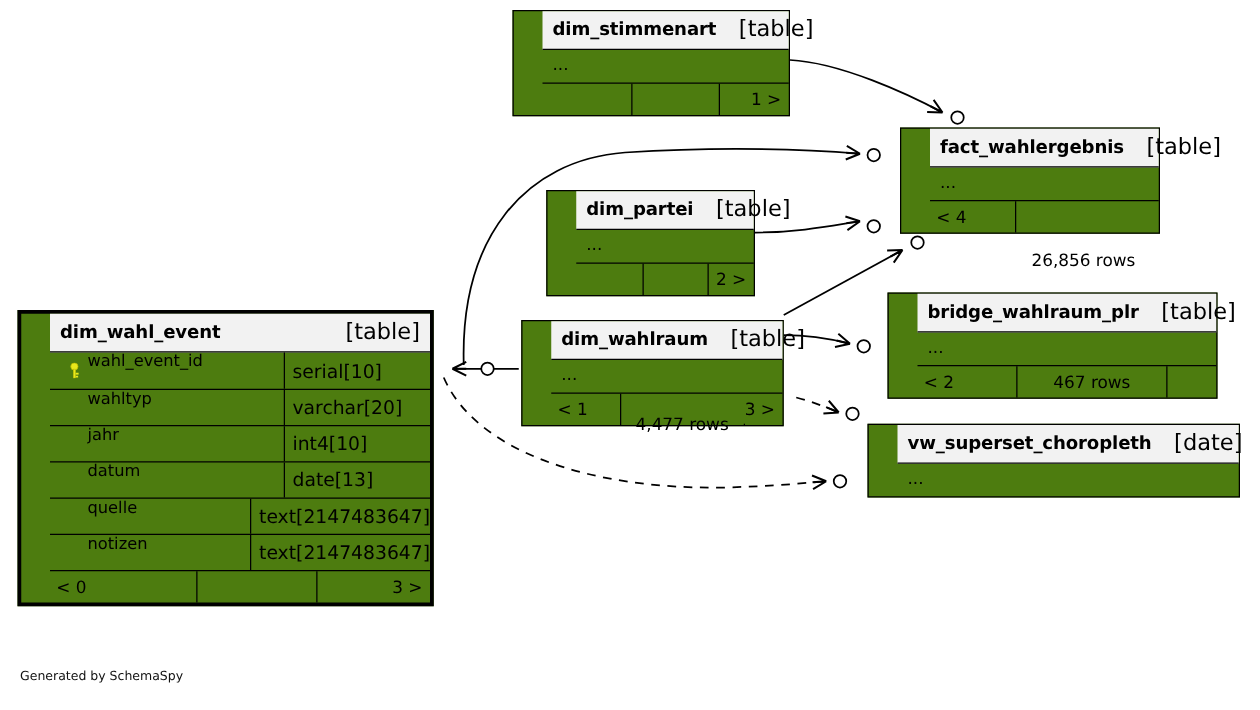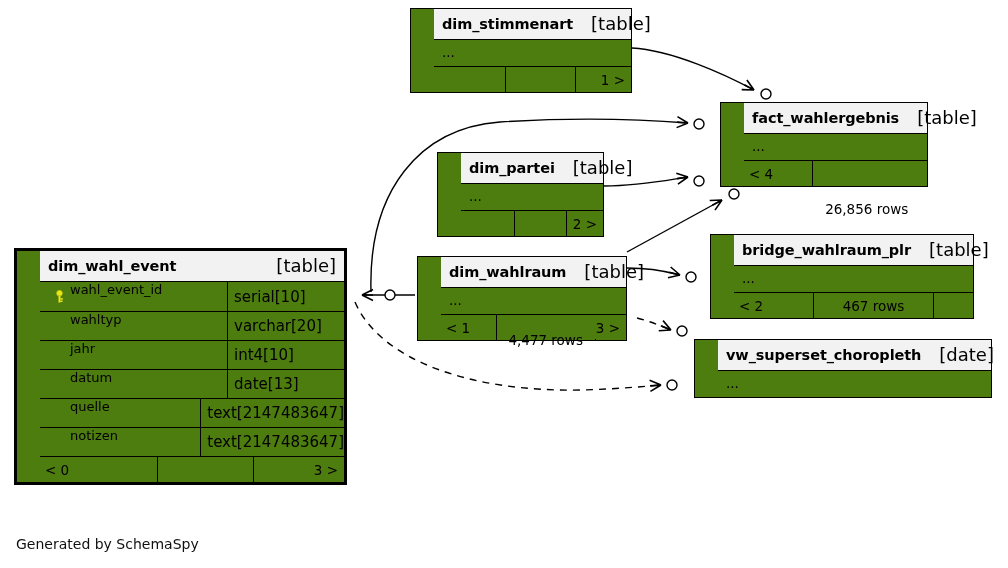--- a/index.html
+++ b/index.html
@@ -137,21 +137,21 @@
   .ft-right {
     justify-content: flex-end;
     padding-right: 6px;
   }
 
   
   #caption {
     position: absolute;
     left: 16px;
     top: 536px;
-    font-size: 14px;
+    font-size: 10px;
     color: #111111;
     white-space: nowrap;
     z-index: 4;
   }
 </style>
 </head>
 <body>
 
 <div id="canvas">
 

